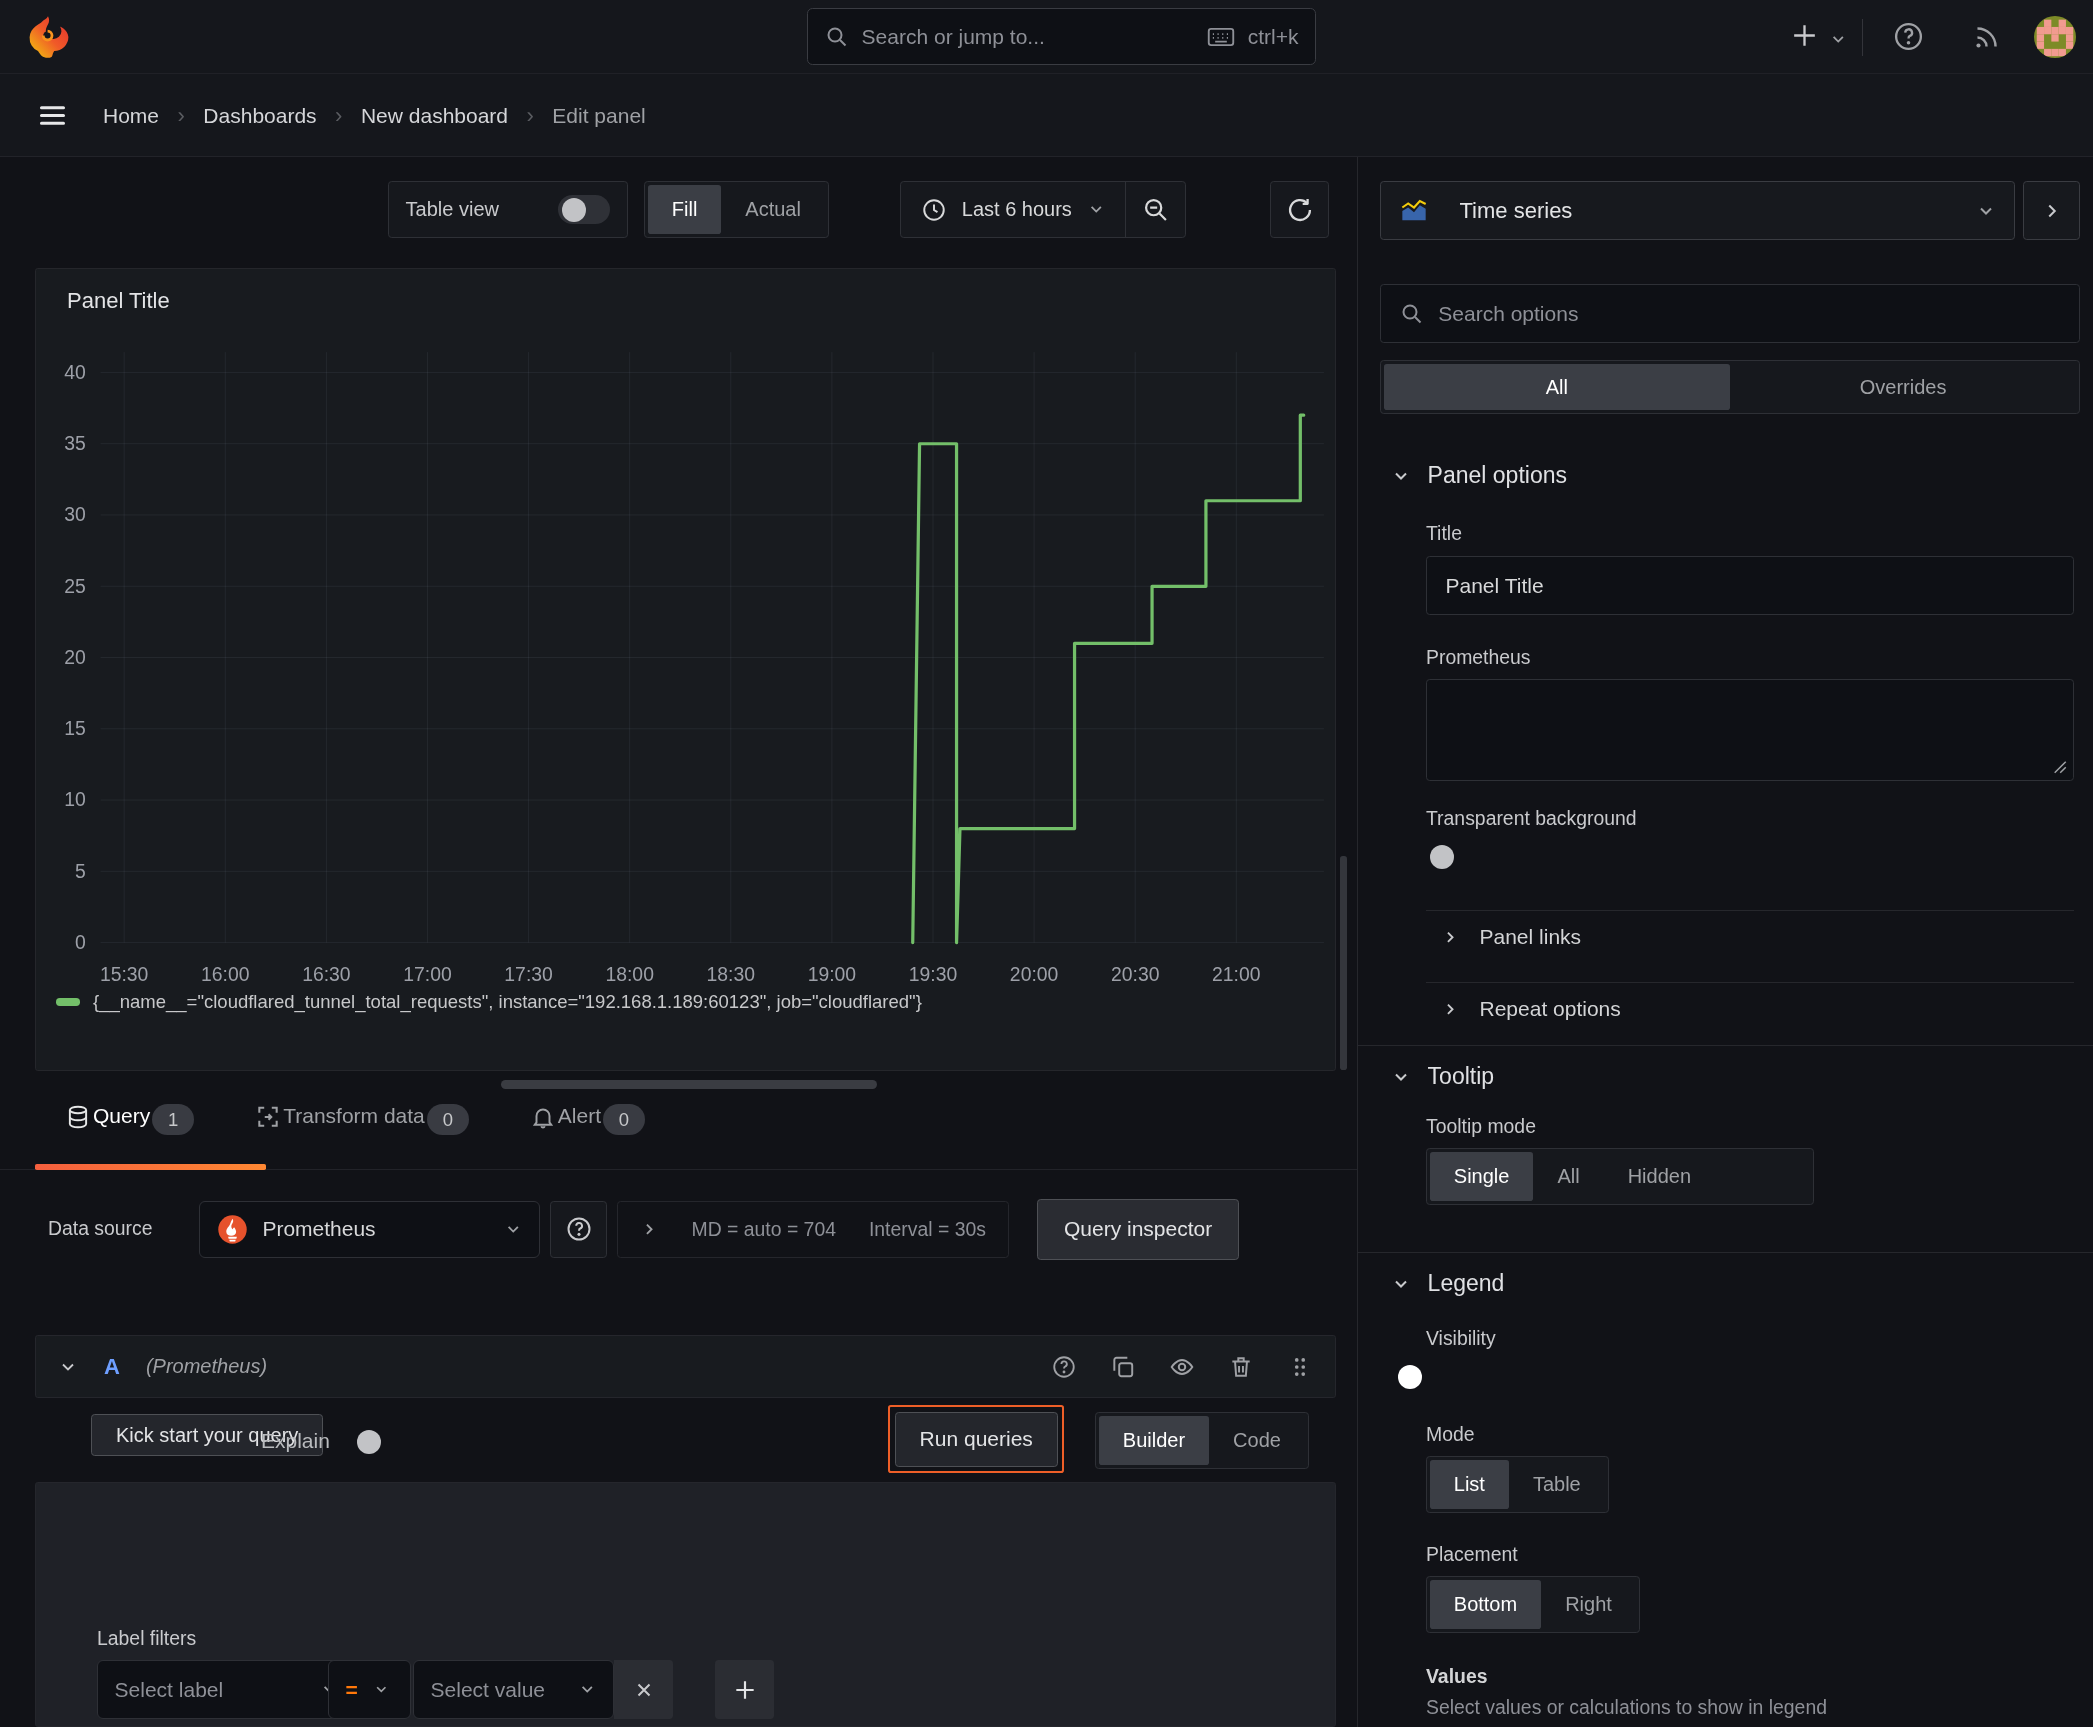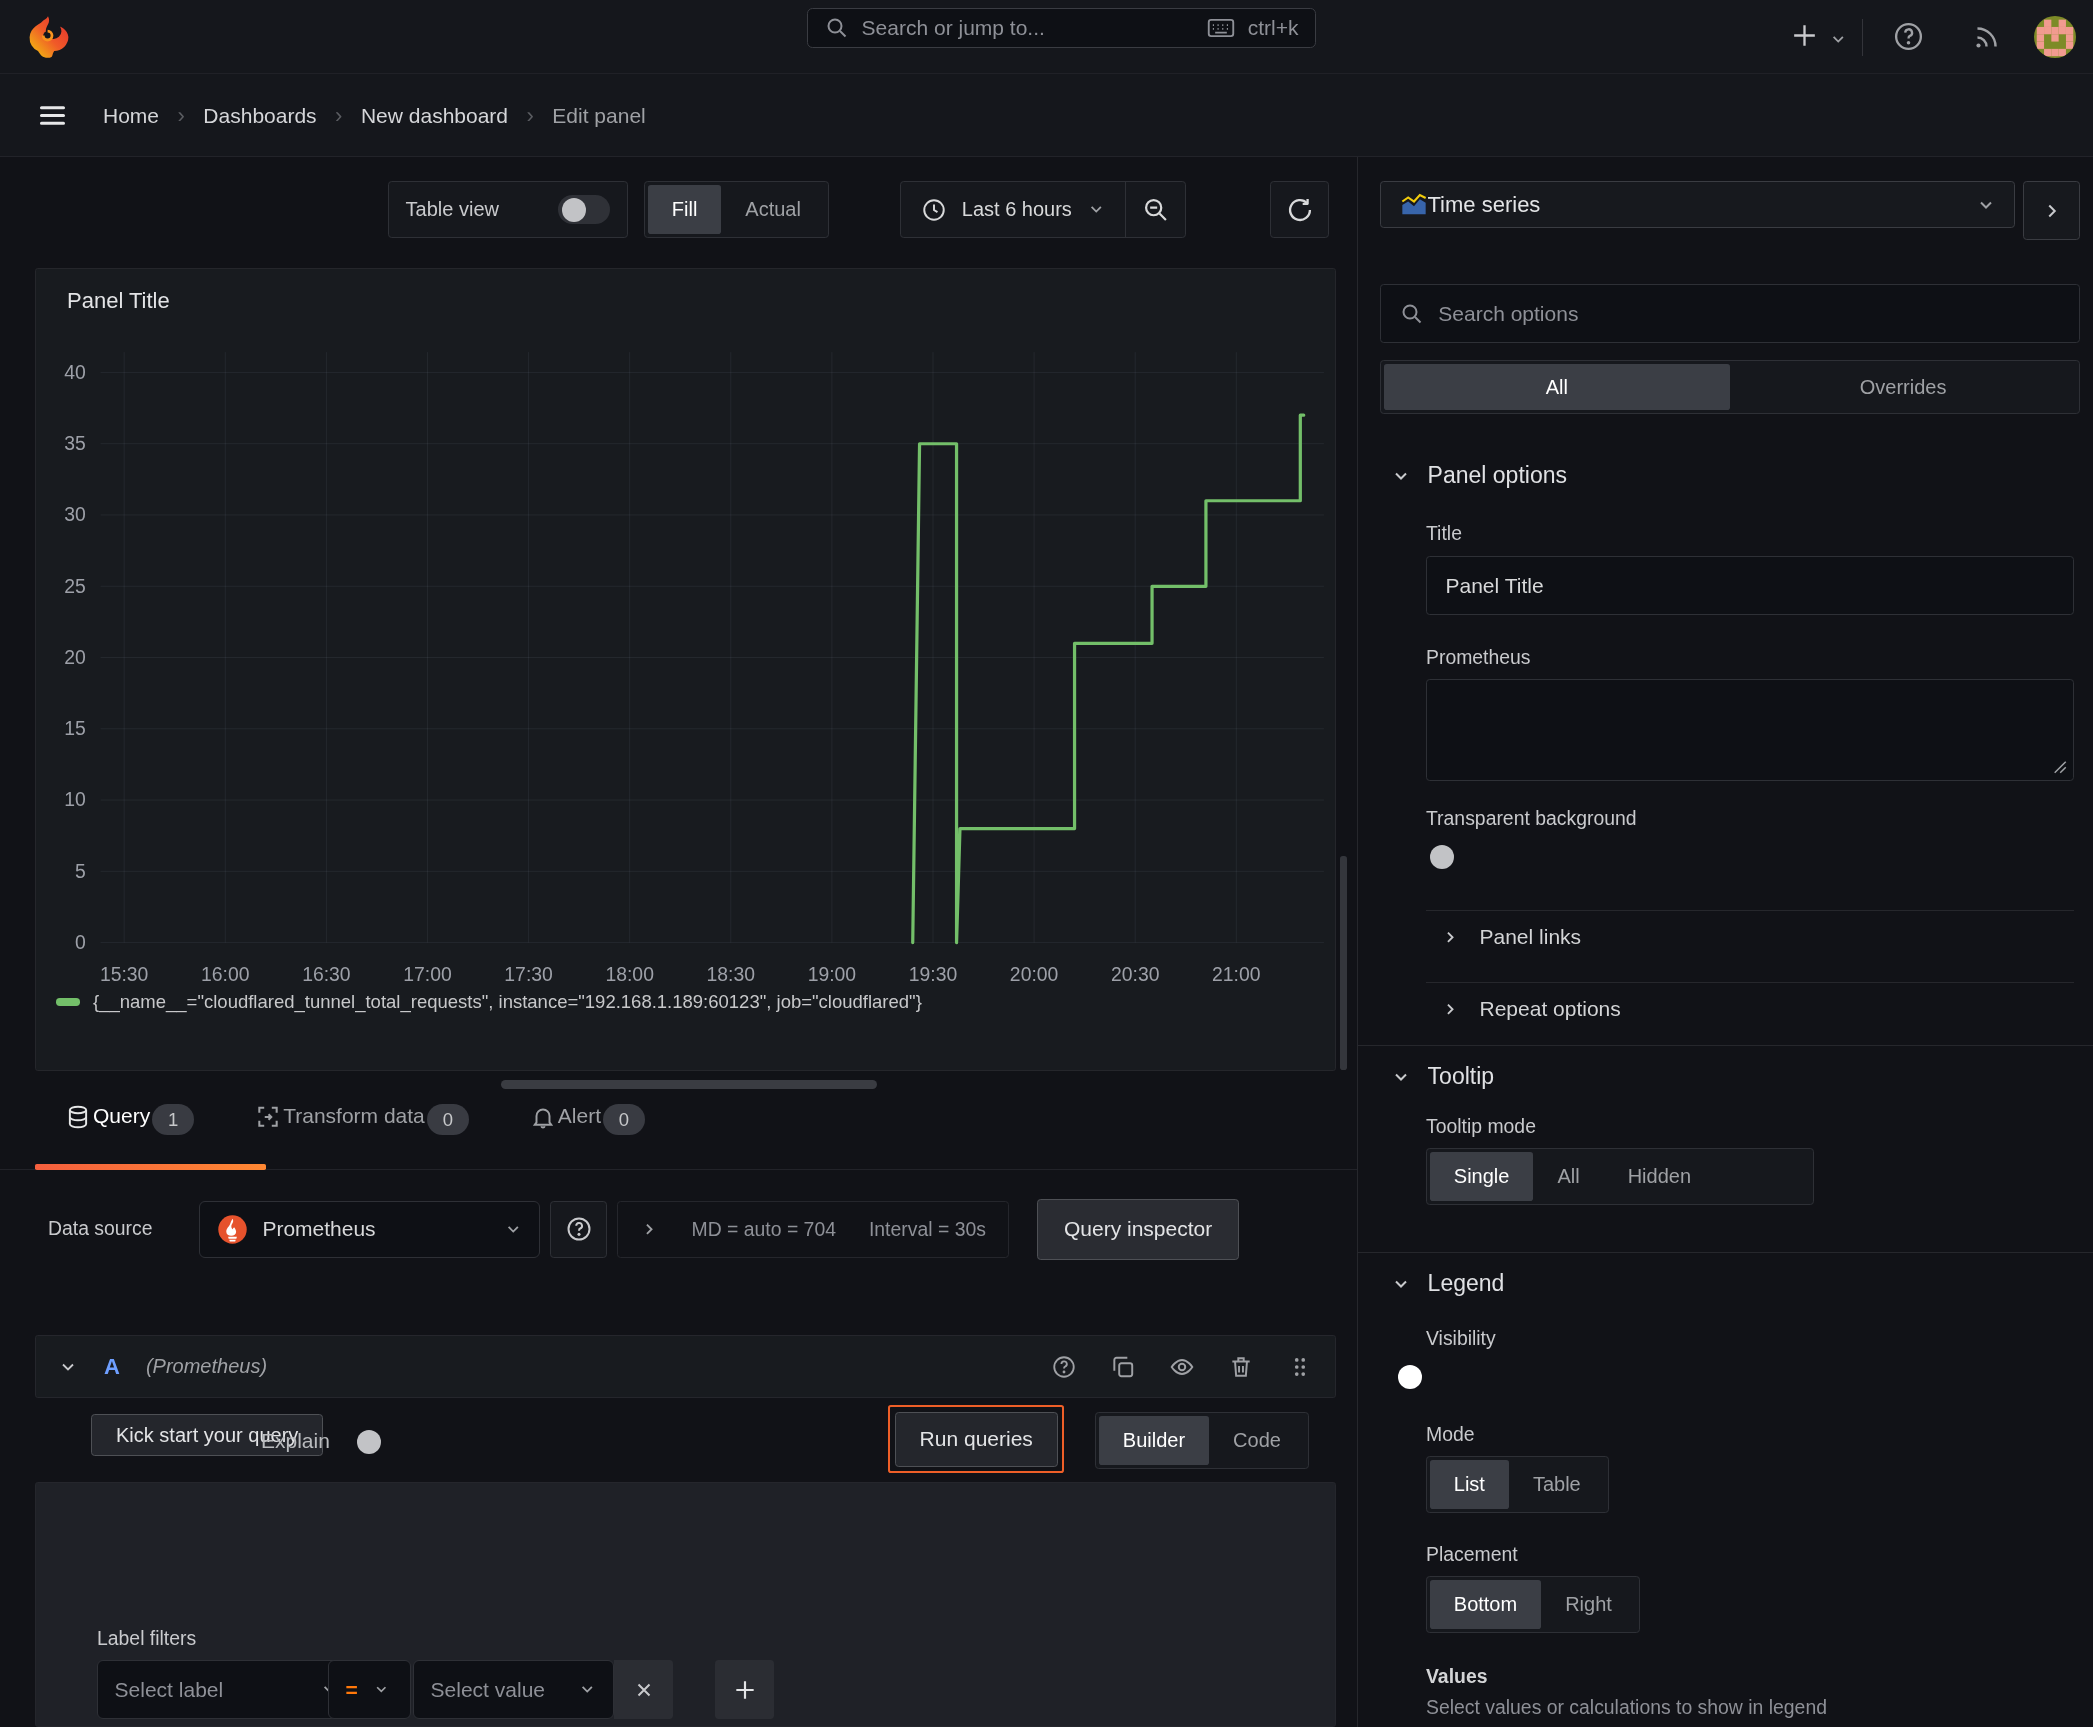--- a/index.html
+++ b/index.html
@@ -4,21 +4,21 @@
 <style>
   :root{
     --accent_orange:#ef5f28; --primary_blue:#3d71d9; --series_green:#73bf69; --danger_pink:#e0457b;
   }
   *{box-sizing:border-box;margin:0;padding:0;font-family:"Liberation Sans","DejaVu Sans",sans-serif;}
   html,body{width:2093px;height:1728px;overflow:hidden;background:#111217;color:#d8d9da;}
   #app{position:relative;width:2093px;height:1728px;background:#111217;}
   .abs{position:absolute;}
   
   .topnav{left:0;top:0;width:2093px;height:74px;background:#15171c;border-bottom:0.9px solid #202127;}
-  .searchbox{left:807px;top:8.3px;width:509px;height:40px;background:#0e1015;border:0.9px solid #3a3c42;border-radius:5.5px;display:flex;align-items:center;padding:0 16.6px;gap:13px;color:#8e9097;font-size:21px;}
+  .searchbox{left:807px;top:8.3px;width:509px;height:57px;background:#0e1015;border:0.9px solid #3a3c42;border-radius:5.5px;display:flex;align-items:center;padding:0 16.6px;gap:13px;color:#8e9097;font-size:21px;}
   .searchbox .ph{flex:1;color:#8e9097;}
   .iconbtn{display:flex;align-items:center;justify-content:center;color:#9fa1a5;}
   .navdivider{width:0.9px;height:37px;background:#33343a;}
   
   .crumbbar{left:0;top:74px;width:2093px;height:83px;background:#15171c;border-bottom:0.9px solid #222329;}
   .crumbs{position:absolute;left:103px;top:0;height:83px;display:flex;align-items:center;gap:18.5px;font-size:21px;}
   .crumb{color:#d5d6d9;}
   .crumb.dim{color:#9fa1a5;}
   .crumbsep{color:#5a5c61;font-size:22px;}
   .btn{display:inline-flex;align-items:center;justify-content:center;border-radius:3.7px;font-size:20px;cursor:default;}
@@ -435,21 +435,21 @@
     </div>
     <div class="abs iconbtn" style="left:679px;top:177px;width:59px;height:59px;background:#2b2d33;border-radius:3.7px;">
       <svg width="26" height="26" viewBox="0 0 24 24" fill="none" stroke="#e3e4e6" stroke-width="2">
           <path d="M12 4v16M4 12h16"></path>
         </svg>
     </div>
   </div>
 
   
   <div class="abs sidebar">
-    <div class="abs ctrl" style="left:22px;top:24px;width:635px;height:47px;gap:0;padding:0 18.5px;background:#17191e;border-color:#3a3c42;">
+    <div class="abs ctrl" style="left:22px;top:24px;width:635px;height:59px;gap:32px;padding:0 18.5px;background:#17191e;border-color:#3a3c42;">
       <svg width="28" height="28" viewBox="0 0 24 24">
         <path fill="#3865ab" d="M2 20v-8l5-3 5 4 5-6 5 3v10z"></path>
         <path fill="none" stroke="#f2cc0c" stroke-width="1.8" d="M2 9l5-3.5L12 9l5-5.5L22 6"></path>
       </svg>
       <span style="flex:1;font-size:22px;color:#e3e4e6;">Time series</span>
       <svg width="20" height="20" viewBox="0 0 24 24" fill="none" stroke="#9fa1a5" stroke-width="2.4">
           <path d="M6 9l6 6 6-6"></path>
         </svg>
     </div>
     <div class="abs ctrl iconbtn" style="left:665px;top:24px;width:57px;height:59px;justify-content:center;background:#17191e;border-color:#3a3c42;">

